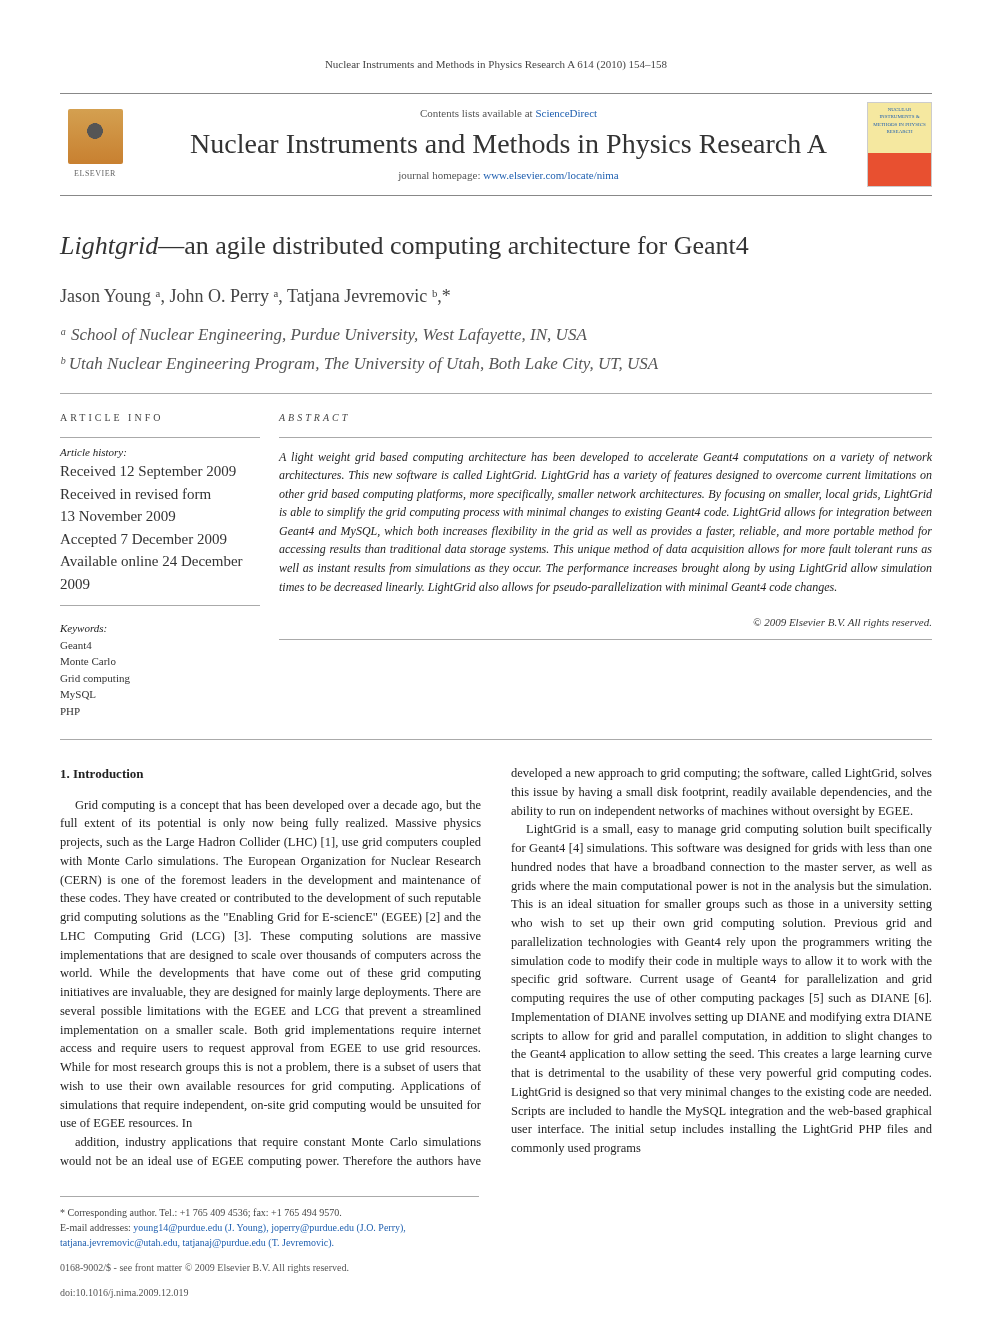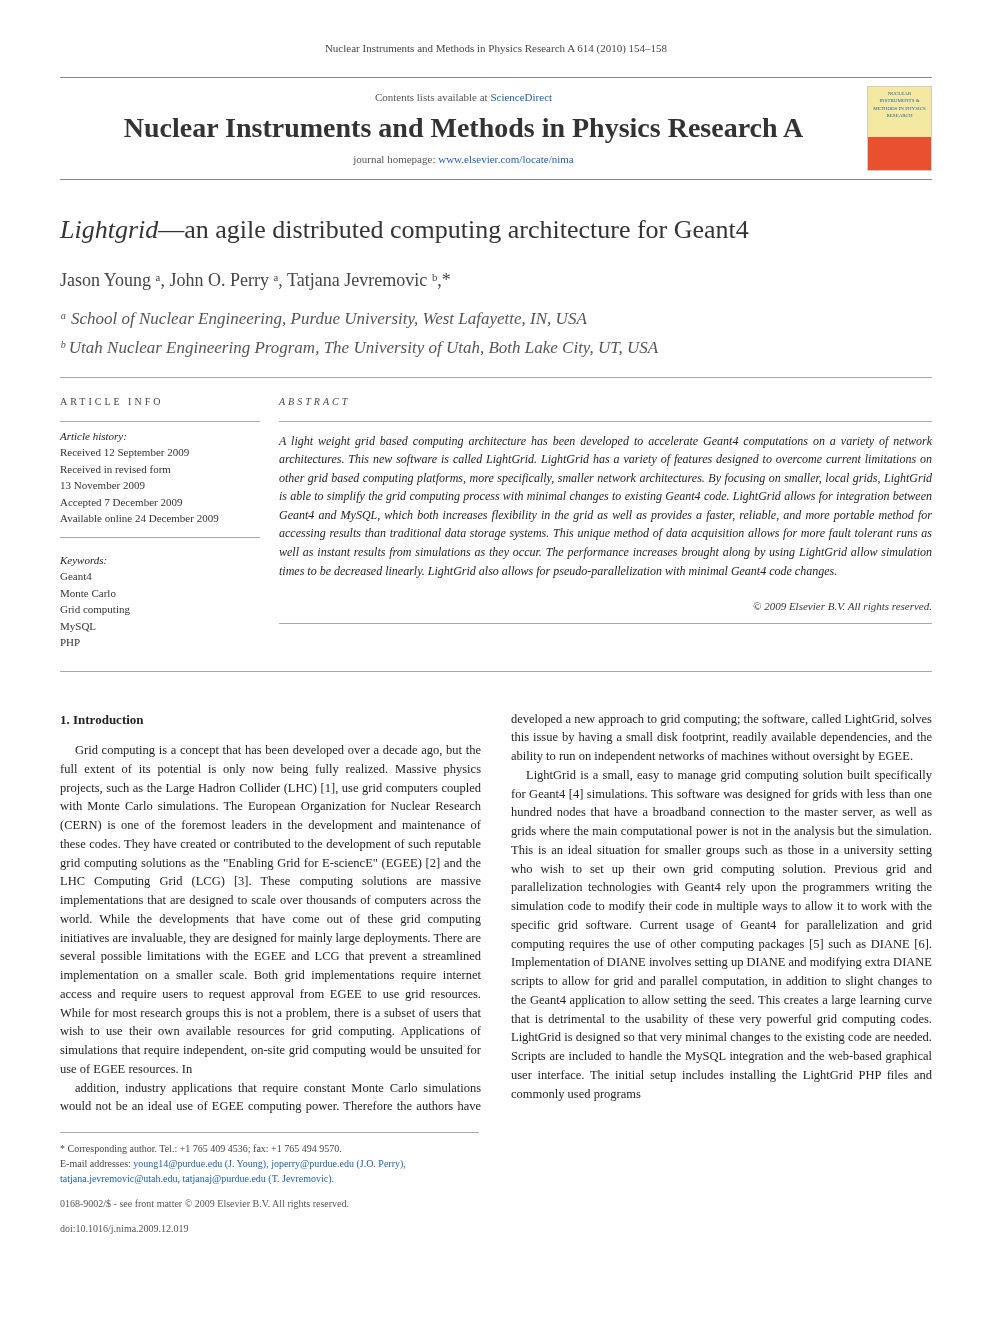--- a/index.html
+++ b/index.html
@@ -10,20 +10,21 @@
       width: 992px;
       padding: 40px 60px;
       font-size: 13px;
       line-height: 1.5;
     }
     .page-header {
       font-size: 11px;
       text-align: center;
       color: #444;
       margin-bottom: 20px;
+      margin-top: 16px;
     }
     .journal-box {
       border-top: 1px solid #888;
       border-bottom: 1px solid #888;
       display: flex;
       align-items: center;
       padding: 8px 0;
       margin-bottom: 30px;
       position: relative;
     }
@@ -51,21 +52,21 @@
       background: radial-gradient(circle at 50% 40%, #555 30%, transparent 31%);
     }
     .elsevier-text { font-size: 8px; color: #666; margin-top: 4px; letter-spacing: 0.5px; }
     .journal-center {
       flex: 1;
       text-align: center;
       font-family: 'Times New Roman', serif;
     }
     .contents-link { font-size: 11px; color: #555; }
     .contents-link a { color: #2060b0; text-decoration: none; }
-    .journal-name { font-size: 28px; font-weight: bold; color: #333; margin: 6px 0; line-height: 1.2; }
+    .journal-name { font-size: 28px; font-weight: normal; color: #333; margin: 6px 0; line-height: 1.2; }
     .journal-homepage { font-size: 11px; color: #555; }
     .journal-homepage a { color: #2060b0; text-decoration: none; }
     .cover-thumb {
       width: 65px;
       height: 85px;
       background: linear-gradient(#f5e8a0 60%, #e85030 60%);
       border: 1px solid #ccc;
       font-size: 5px;
       padding: 3px;
       color: #2060b0;
@@ -90,57 +91,61 @@
     .info-abstract { display: flex; gap: 19px; margin-bottom: 20px; }
     .article-info { width: 200px; flex-shrink: 0; font-size: 11px; }
     .section-label {
       font-size: 10px;
       letter-spacing: 3px;
       text-transform: uppercase;
       color: #444;
       margin-bottom: 12px;
     }
     .history-label { font-style: italic; font-size: 11px; }
-    .history-line { font-size: 11px; color: #333; font-family: Liberation Serif, serif; }
+    .history-line { font-size: 15px; color: #333; font-family: Liberation Serif, serif; }
     .keywords-label { font-style: italic; margin-top: 14px; font-size: 11px; }
     .keyword { font-size: 11px; color: #333; }
     .abstract-col { flex: 1; font-style: italic; }
     .abstract-text { font-size: 12px; text-align: justify; color: #222; line-height: 1.55; }
     .copyright { text-align: right; font-size: 11px; margin-top: 18px; color: #333; }
     .body-columns {
       column-count: 2;
       column-gap: 30px;
-      margin-top: 38px;
+      margin-top: 24px;
       font-size: 12.5px;
       text-align: justify;
       line-height: 1.5;
     }
     .body-columns h2 { font-size: 13px; font-weight: bold; margin-bottom: 12px; }
     .body-columns p { text-indent: 1.2em; margin-bottom: 0; }
     .footnote-block {
       border-top: 1px solid #aaa;
-      margin-top: 16px;
+      margin-top: 25px;
       padding-top: 8px;
       font-size: 10px;
       color: #444;
       width: 48%;
     }
     .footnote-block .email { color: #2060b0; }
     .bottom-line {
       font-size: 10px;
       color: #555;
       margin-top: 10px;
     }
   </style>
 </head>
 <body>
 
 <div class="page-header">Nuclear Instruments and Methods in Physics Research A 614 (2010) 154–158</div>
 
 <div class="journal-box">
+  <div class="elsevier-logo">
+    <div class="elsevier-tree"></div>
+    <div class="elsevier-text">ELSEVIER</div>
+  </div>
   <div class="journal-center">
     <div class="contents-link">
       <span>Contents lists available at </span><a href="#">ScienceDirect</a>
     </div>
     <div class="journal-name">Nuclear Instruments and Methods in Physics Research A</div>
     <div class="journal-homepage">
       <span>journal homepage: </span><a href="#">www.elsevier.com/locate/nima</a>
     </div>
   </div>
   <div class="cover-thumb">NUCLEAR INSTRUMENTS &amp; METHODS IN PHYSICS RESEARCH</div>

